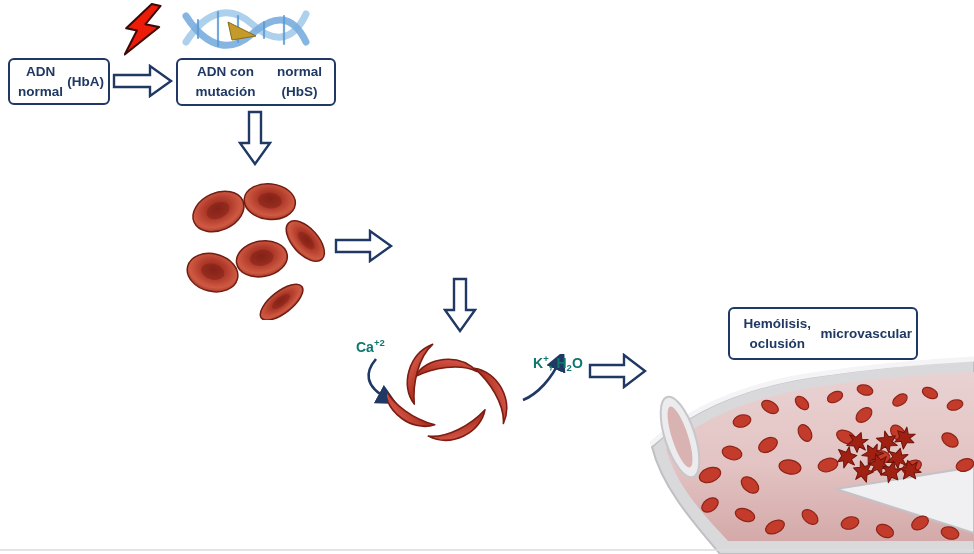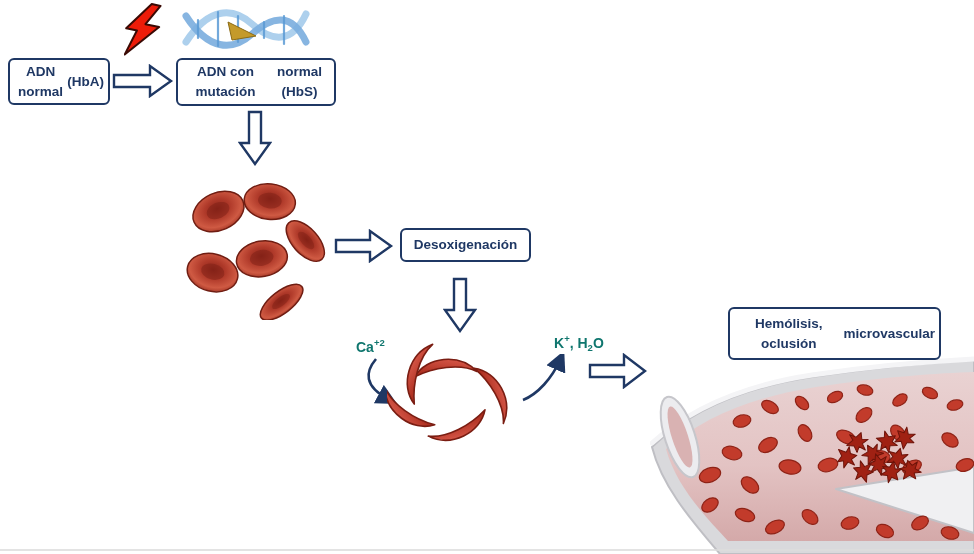--- a/index.html
+++ b/index.html
@@ -93,23 +93,20 @@
     <g transform="translate(104,132) rotate(-38)">
       <ellipse rx="26" ry="11" fill="url(#rbcg)" stroke="#6f1d12" stroke-width="1.5"></ellipse>
       <ellipse rx="11" ry="4.5" cy="-1" fill="#7e2015" opacity="0.45"></ellipse>
     </g>
   </svg>
 
   <svg class="abs" style="left:334px; top:229px;" width="60" height="34" viewBox="0 0 60 34">
     <polygon points="2,11 36,11 36,2 57,17 36,32 36,23 2,23" fill="#ffffff" stroke="#1f3864" stroke-width="2.4"></polygon>
   </svg>
 
-  <div class="nbox" style="left:400px; top:228px; width:131px; height:34px;">
-    <span>Desoxigenación</span>
-  </div>
 
   <svg class="abs" style="left:443px; top:277px;" width="34" height="56" viewBox="0 0 34 56">
     <polygon points="11,2 23,2 23,33 32,33 17,54 2,33 11,33" fill="#ffffff" stroke="#1f3864" stroke-width="2.4"></polygon>
   </svg>
 
   <div class="ion" style="left:356px; top:337px;">
     <span>Ca</span><sup>+2</sup>
   </div>
 
   <svg class="abs" style="left:362px; top:356px;" width="44" height="50" viewBox="0 0 44 50">
@@ -140,29 +137,29 @@
 
   <svg class="abs" style="left:520px; top:354px;" width="46" height="50" viewBox="0 0 46 50">
     <defs>
       <marker id="ah2" markerWidth="8" markerHeight="8" refX="4" refY="4" orient="auto">
         <path d="M0,0 L8,4 L0,8 Z" fill="#1f3864"></path>
       </marker>
     </defs>
     <path d="M3,46 C18,40 32,24 40,6" fill="none" stroke="#1f3864" stroke-width="2.6" marker-end="url(#ah2)"></path>
   </svg>
 
-  <div class="ion" style="left:533px; top:333px;margin-left:21px;">
+  <div class="ion" style="left:533px; top:353px;">
     <span>K</span><sup>+</sup><span>, H</span><sub>2</sub><span>O</span>
   </div>
 
   <svg class="abs" style="left:588px; top:353px;" width="60" height="36" viewBox="0 0 60 36">
     <polygon points="2,12 36,12 36,2 57,18 36,34 36,24 2,24" fill="#ffffff" stroke="#1f3864" stroke-width="2.4"></polygon>
   </svg>
 
-  <div class="nbox" style="left:728px; top:307px; width:213px; height:53px;">
+  <div class="nbox" style="left:728px; top:307px; width:190px; height:53px;">
     <span>Hemólisis, oclusión</span>
     <span>microvascular</span>
   </div>
 
   <svg class="abs" style="left:650px; top:345px;" width="324" height="209" viewBox="0 0 324 209">
     <defs>
       <linearGradient id="lumg" x1="0" y1="0" x2="0" y2="1">
         <stop offset="0%" stop-color="#e9d2d2"></stop>
         <stop offset="55%" stop-color="#e3c3c3"></stop>
         <stop offset="100%" stop-color="#d4a9a9"></stop>

